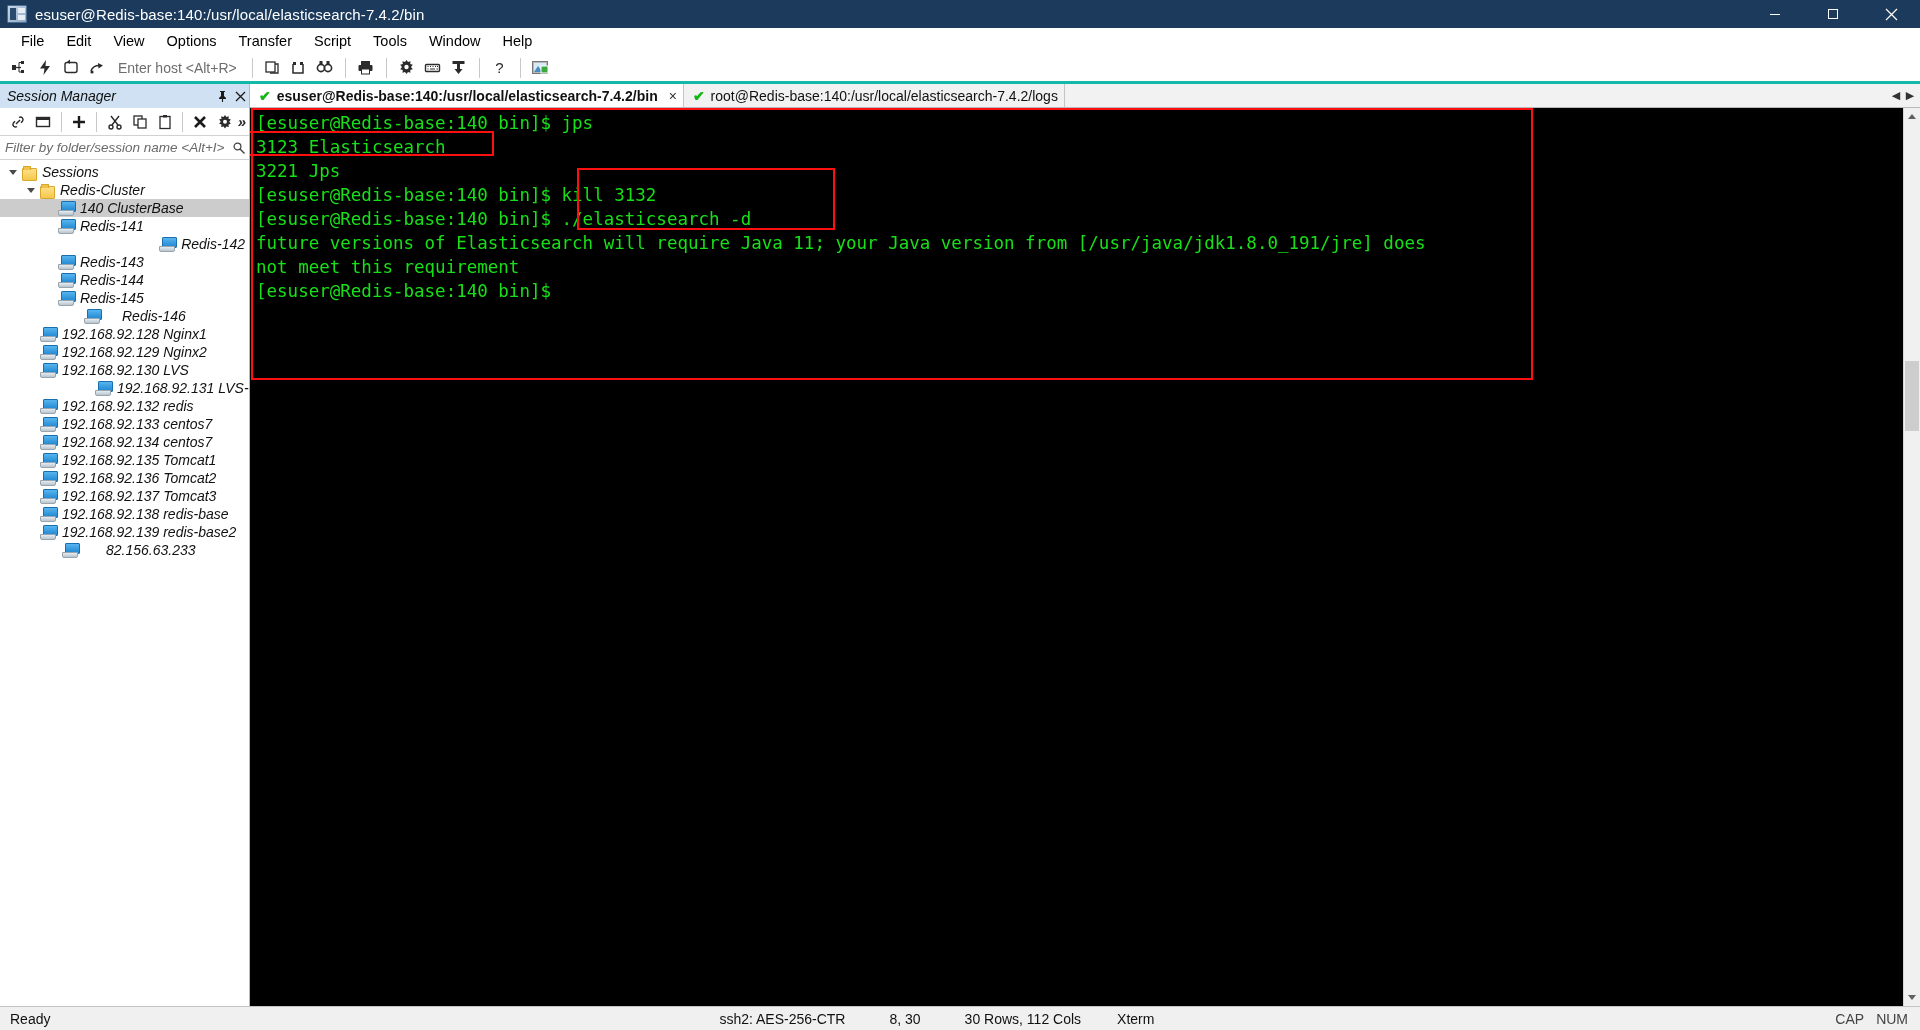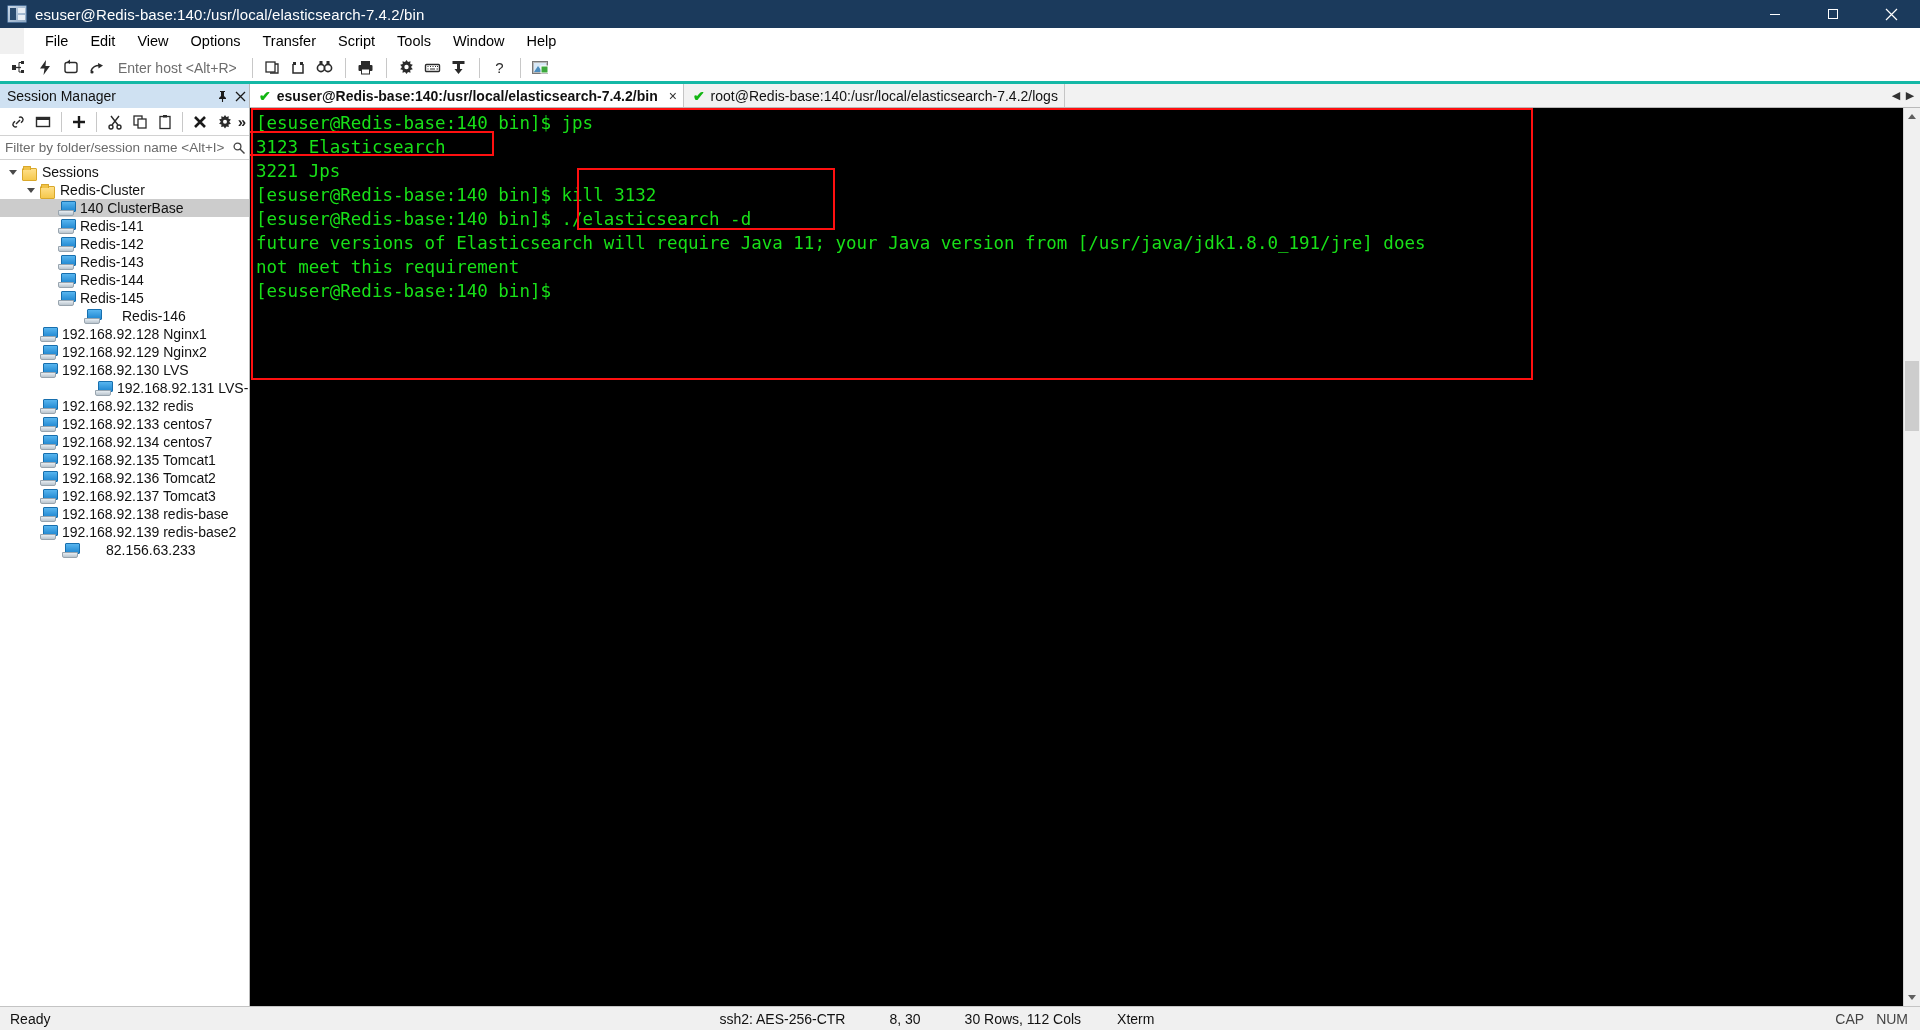--- a/index.html
+++ b/index.html
@@ -61,21 +61,20 @@
   .win-btn svg { display: block; }
 
   
   .menubar {
     height: 26px;
     background: #ffffff;
     display: flex; align-items: center;
     padding-left: 10px;
     flex: 0 0 26px;
     border-bottom: 0px;
-    margin-left: 24px;
   }
   .menu-item {
     font-size: 14.5px;
     color: #000000;
     padding: 3px 11px;
     white-space: nowrap;
   }
 
   
   .toolbar {
@@ -112,20 +111,21 @@
   }
 
   
   .sm {
     width: 250px;
     flex: 0 0 250px;
     display: flex; flex-direction: column;
     background: #ffffff;
     border-right: 1px solid #b9b9b9;
     min-height: 0;
+    font-style: italic;
   }
   .sm-header {
     height: 24px;
     background: #cfe1f2;
     display: flex; align-items: center;
     padding-left: 7px;
     font-size: 14px;
     color: #101010;
     flex: 0 0 24px;
   }
@@ -573,21 +573,21 @@
           <div class="tree-row selected" style="padding-left: 40px;">
             <div class="tw"></div>
             <div class="ico-pc"></div>
             <span class="tree-label">140 ClusterBase</span>
           </div>
           <div class="tree-row" style="padding-left: 40px;">
             <div class="tw"></div>
             <div class="ico-pc"></div>
             <span class="tree-label">Redis-141</span>
           </div>
-          <div class="tree-row" style="padding-left: 40px;">
+          <div class="tree-row" style="padding-left: 40px; justify-content: flex-end;">
             <div class="tw"></div>
             <div class="ico-pc"></div>
             <span class="tree-label">Redis-142</span>
           </div>
           <div class="tree-row" style="padding-left: 40px;">
             <div class="tw"></div>
             <div class="ico-pc"></div>
             <span class="tree-label">Redis-143</span>
           </div>
           <div class="tree-row" style="padding-left: 40px;">

